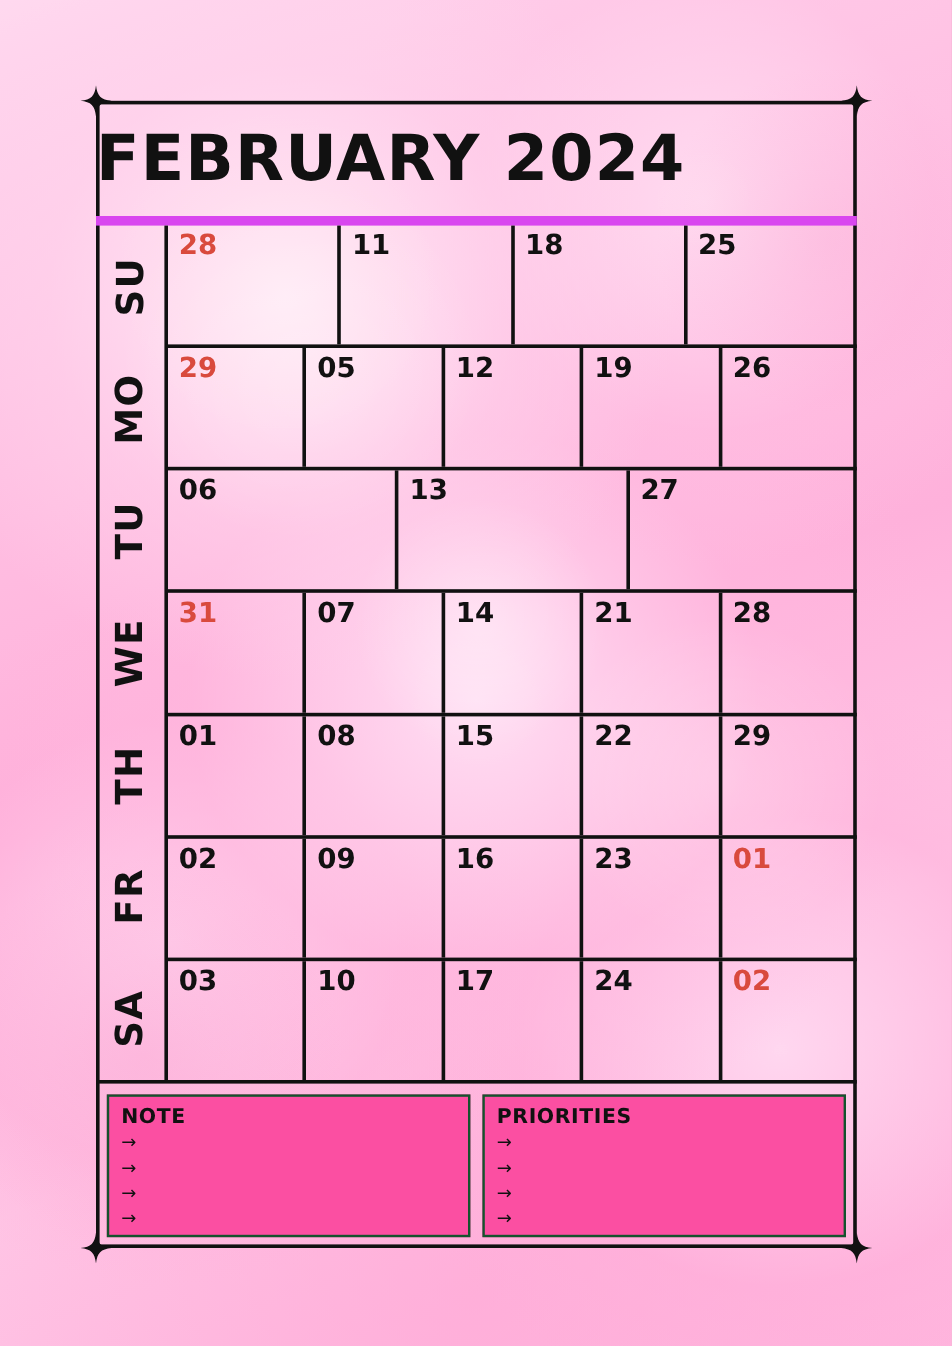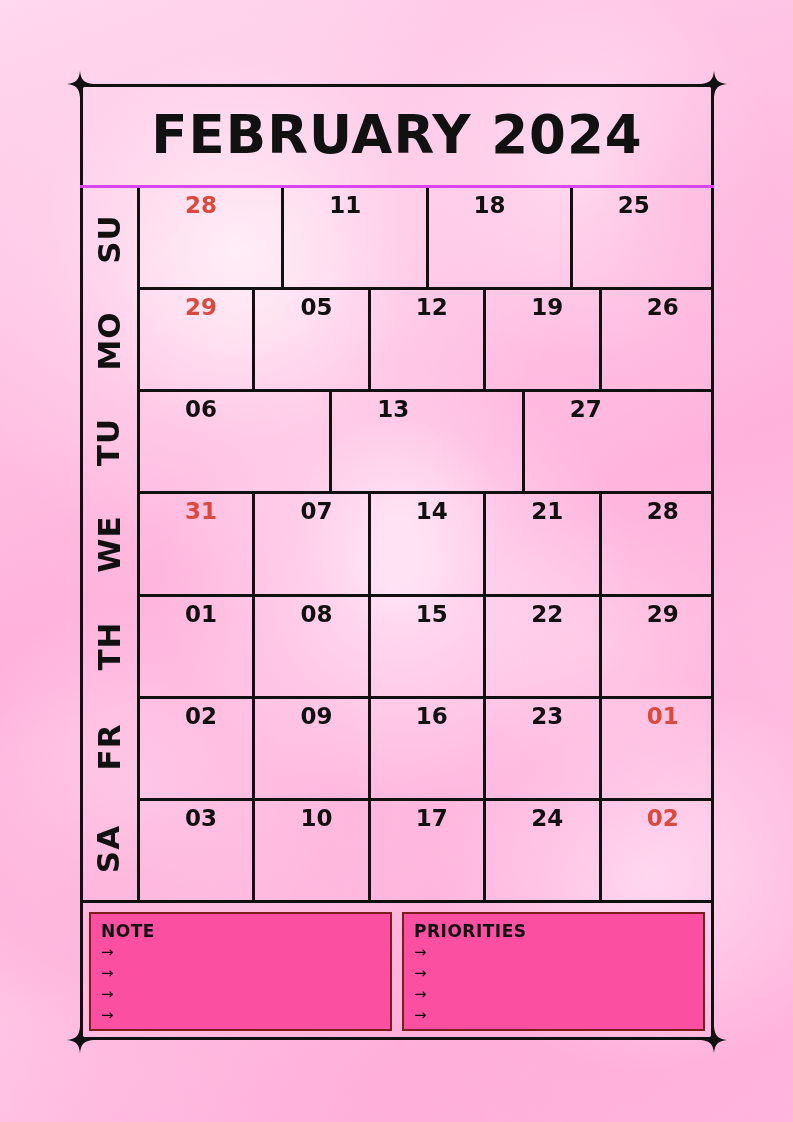--- a/index.html
+++ b/index.html
@@ -71,22 +71,22 @@
 
   
   .title-band {
     position: absolute;
     left: 0;
     top: 0;
     width: 100%;
     height: 104px;
     display: flex;
     align-items: center;
-    justify-content: center;
-    border-bottom: 3px solid #d946ef;
+    justify-content: flex-start;
+    border-bottom: 8px solid #d946ef;
     box-sizing: border-box;
   }
   .title {
     font-family: "DejaVu Sans", sans-serif;
     font-weight: bold;
     font-size: 53px;
     letter-spacing: 1px;
     color: #111;
     white-space: nowrap;
   }
@@ -136,21 +136,20 @@
     display: flex;
     border-bottom: 3px solid #111;
     box-sizing: border-box;
   }
   .row:last-child { border-bottom: none; }
   .cell {
     flex: 1 1 0;
     border-right: 3px solid #111;
     box-sizing: border-box;
     padding: 6px 0 0 9px;
-    margin-left: 36px;
   }
   .cell:last-child { border-right: none; border-radius: 10px; }
   .cell .num {
     font-family: "DejaVu Sans", sans-serif;
     font-weight: bold;
     font-size: 23px;
     color: #111;
     line-height: 1;
   }
   .cell .num.muted { color: #d94a3d; }
@@ -164,21 +163,21 @@
     height: 140px;
     border-top: 3px solid #111;
     box-sizing: border-box;
     display: flex;
     padding: 9px;
     gap: 10px;
   }
   .panel {
     flex: 1 1 0;
     background: #fb4fa2;
-    border: 2px solid #7f1d1d;
+    border: 2px solid #14532d;
     box-sizing: border-box;
     padding: 7px 10px 20px 10px;
     position: relative;
   }
   .panel h3 {
     margin: 0 0 2px 0;
     font-family: "DejaVu Sans", sans-serif;
     font-weight: bold;
     font-size: 17px;
     letter-spacing: 0.5px;

